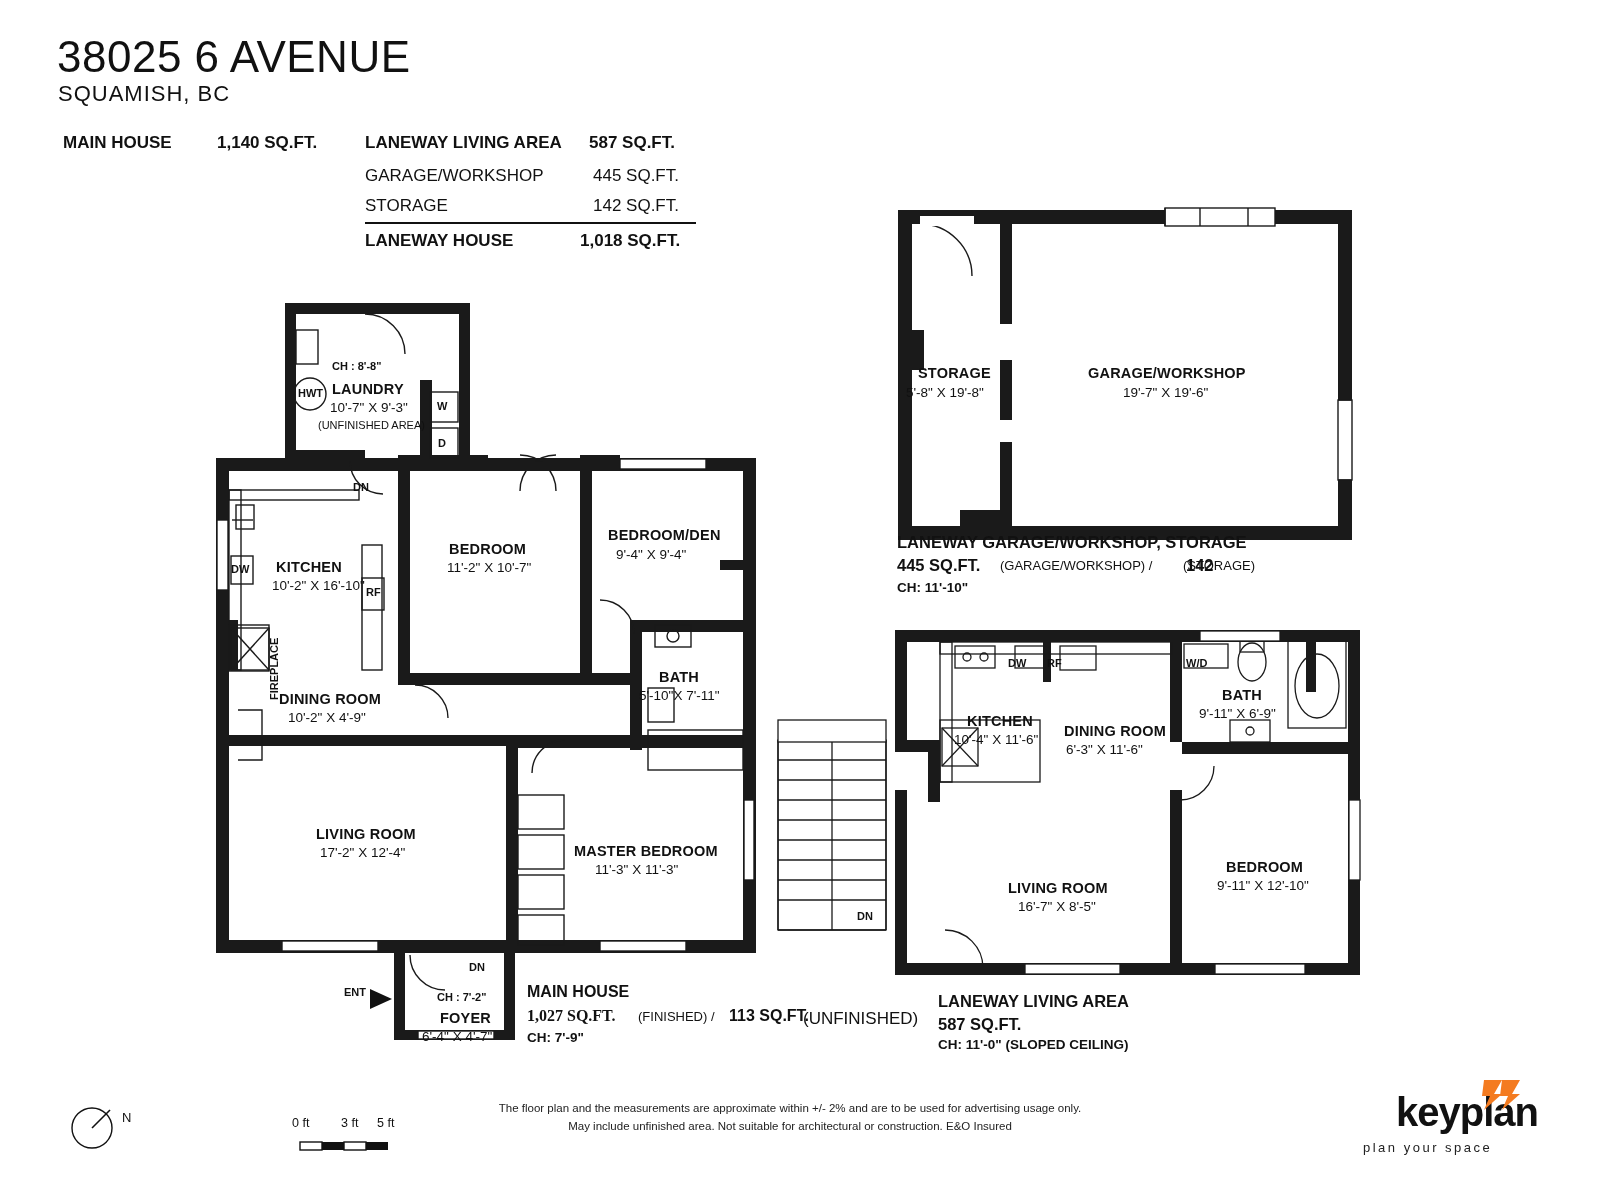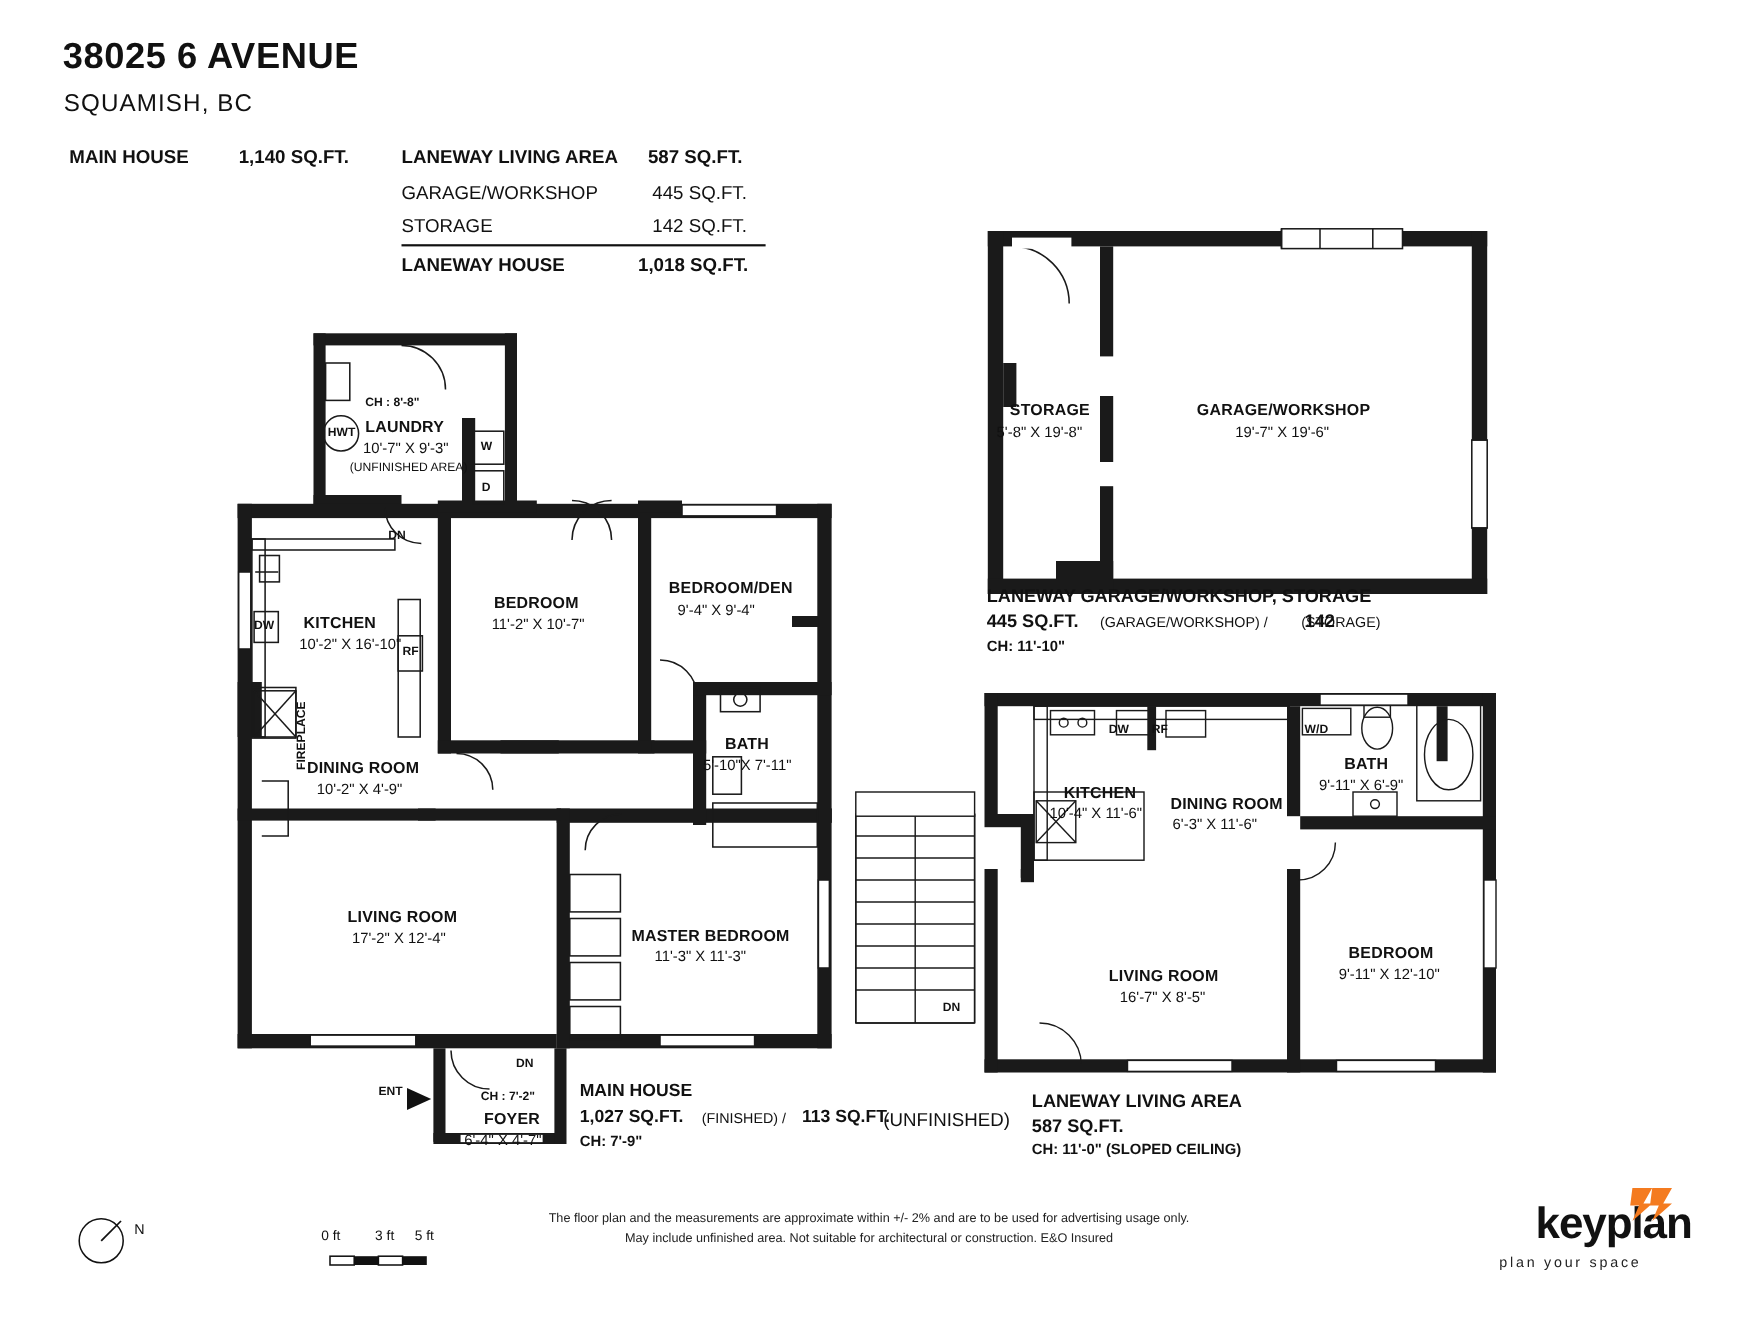--- a/index.html
+++ b/index.html
@@ -5,21 +5,21 @@
   html,body{margin:0;padding:0;}
   body{
     width:1600px;height:1200px;
     background:#ffffff;
     font-family:"Liberation Sans", sans-serif;
     color:#111111;
     position:relative;
     overflow:hidden;
   }
   .abs{position:absolute;}
-  .ttl{font-size:33px;font-weight:700;letter-spacing:.5px;}
+  .ttl{font-size:44px;font-weight:400;letter-spacing:.5px;}
   .sub{font-size:22px;letter-spacing:1px;text-align:right;}
   .areatbl{font-size:17px;}
   .b{font-weight:700;}
   .room-label{font-size:14.5px;font-weight:700;text-align:center;line-height:1.25;letter-spacing:.2px;}
   .room-dim{font-size:13.5px;font-weight:400;}
   .tiny{font-size:11px;}
   .note{font-size:11.5px;color:#222;text-align:center;line-height:1.5;}
   .legendtxt{font-size:12.5px;}
   .kp{font-size:40px;font-weight:700;letter-spacing:-1px;}
   .kpsub{font-size:13px;letter-spacing:2.5px;color:#222;}
@@ -172,21 +172,21 @@
 <div class="abs room-label" style="left:574px;top:842px;">MASTER BEDROOM</div>
 <div class="abs room-dim" style="left:595px;top:862px;">11'-3"  X  11'-3"</div>
 
 <div class="abs tiny b" style="left:469px;top:961px;">DN</div>
 <div class="abs tiny b" style="left:437px;top:991px;">CH : 7'-2"</div>
 <div class="abs room-label" style="left:440px;top:1009px;">FOYER</div>
 <div class="abs room-dim" style="left:422px;top:1029px;">6'-4" X  4'-7"</div>
 <div class="abs tiny b" style="left:344px;top:986px;">ENT</div>
 
 <div class="abs" style="left:527px;top:983px;font-size:16px;font-weight:700;">MAIN HOUSE</div>
-<div class="abs" style="left:527px;top:1007px;font-size:16px;font-weight:700;">1,027 SQ.FT.</div>
+<div class="abs" style="left:527px;top:1007px;font-size:16px;font-weight:700;font-family:Liberation Serif, serif;">1,027 SQ.FT.</div>
 <div class="abs" style="left:638px;top:1009px;font-size:13px;">(FINISHED) /</div>
 <div class="abs" style="left:729px;top:1007px;font-size:16px;font-weight:700;">113 SQ.FT.</div>
 <div class="abs" style="left:803px;top:1009px;font-size:17px;">(UNFINISHED)</div>
 <div class="abs" style="left:527px;top:1030px;font-size:13.5px;font-weight:700;">CH: 7'-9"</div>
 
 <div class="abs" style="left:860px;top:180px;width:540px;height:380px;">
   <svg width="540" height="380" viewBox="0 0 540 380">
     <g fill="#1a1a1a">
       <rect x="38" y="30" width="454" height="14"></rect>
       <rect x="38" y="30" width="14" height="330"></rect>

